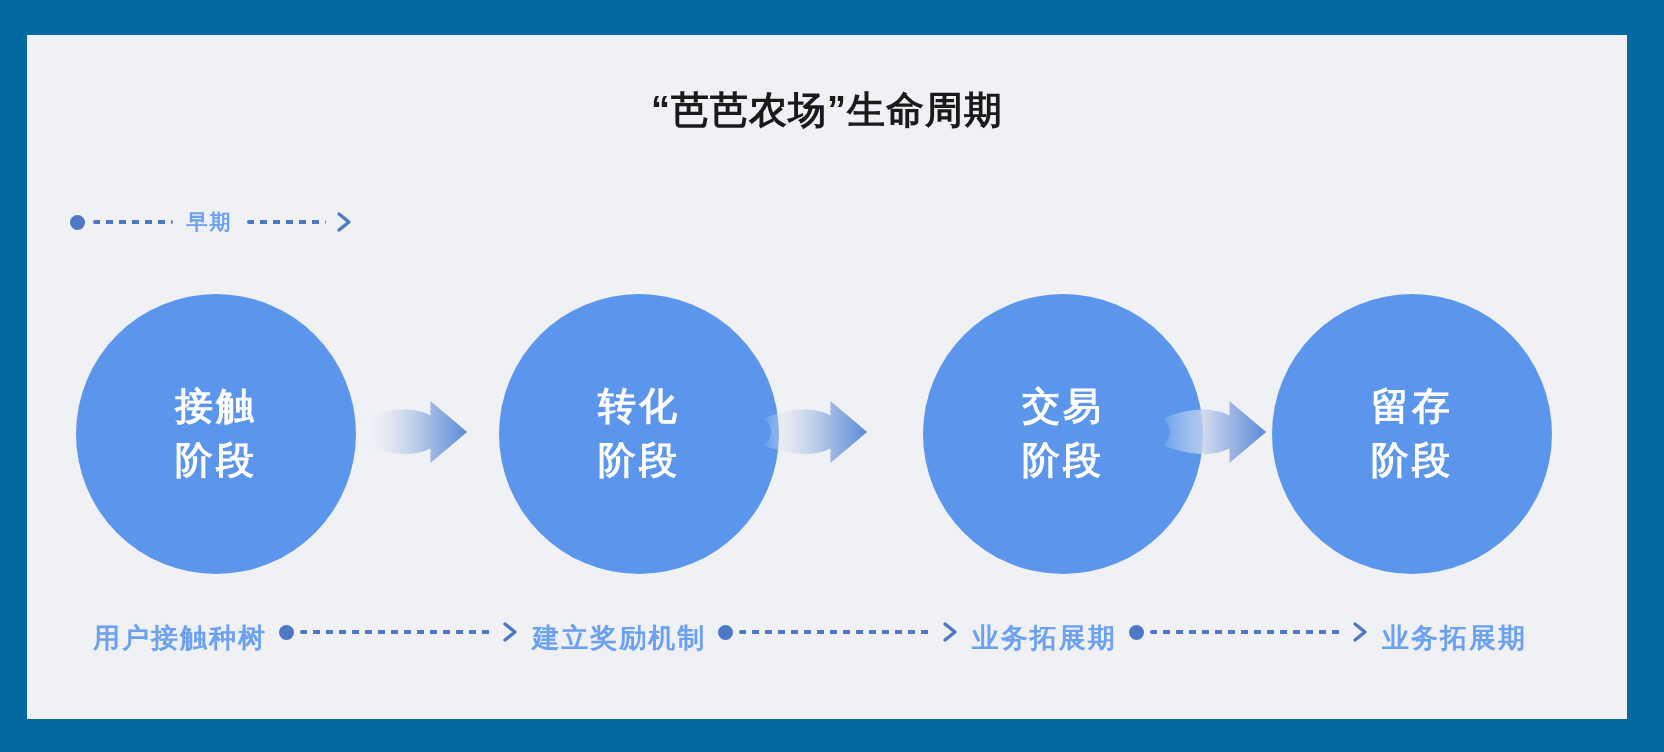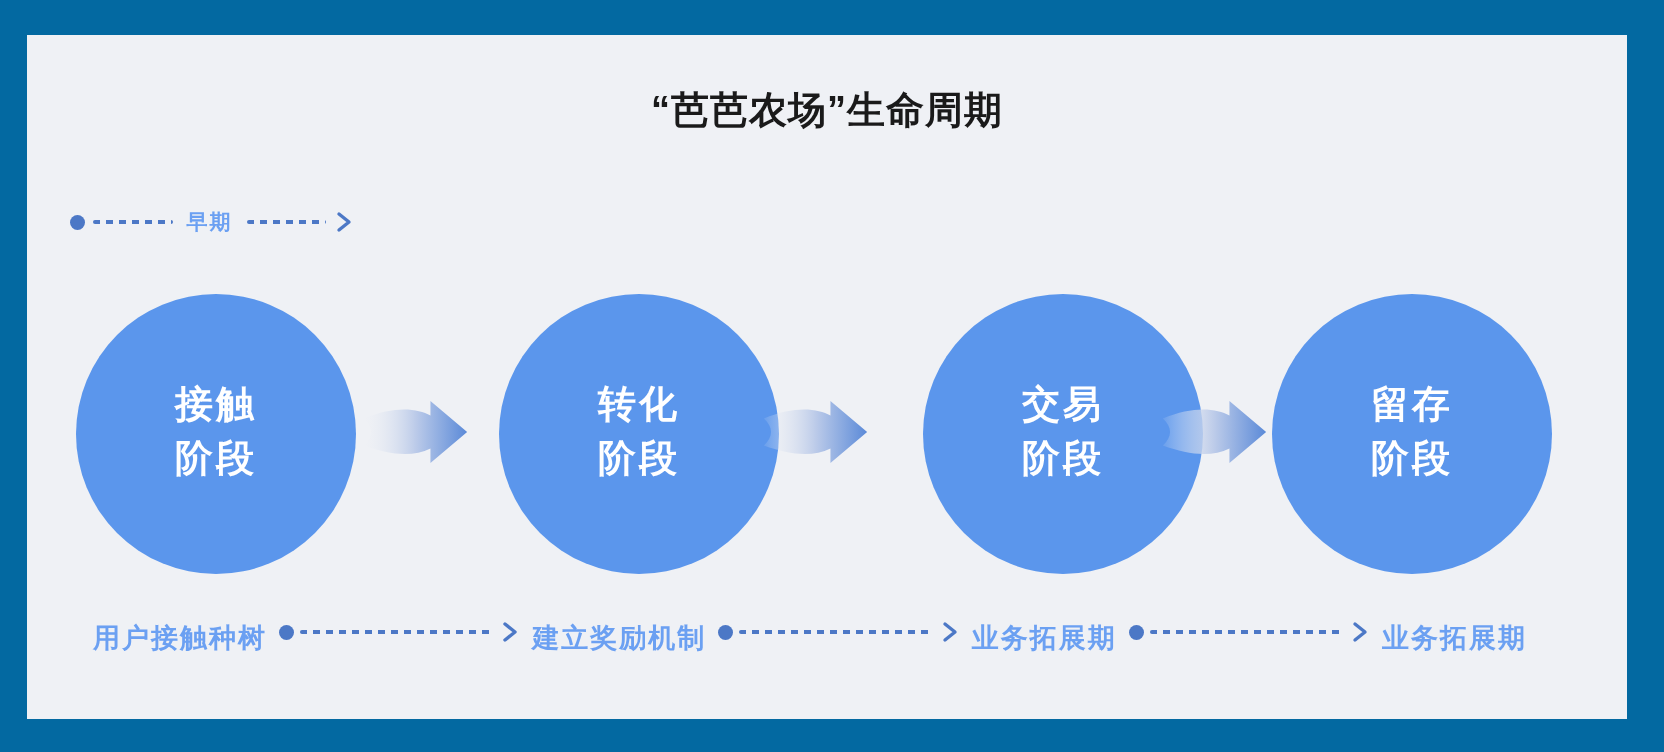--- a/index.html
+++ b/index.html
@@ -25,21 +25,21 @@
   .dot{width:15px;height:15px;border-radius:50%;background:var(--conn-blue);flex:0 0 auto;}
   .dash{flex:1 1 auto;height:4px;margin:0 8px;border-radius:2px;
         background:repeating-linear-gradient(90deg,var(--conn-blue) 0 7px,transparent 7px 13px);}
   .tl-label{flex:0 0 auto;font-size:21px;font-weight:700;color:var(--label-blue);
             letter-spacing:2px;margin:0 6px;white-space:nowrap;}
   .chev{flex:0 0 auto;}
 
   
   .circle{position:absolute;top:259px;width:280px;height:280px;border-radius:50%;
           background:var(--circle-blue);display:flex;flex-direction:column;
-          align-items:center;justify-content:center;font-family:Liberation Mono, monospace;}
+          align-items:center;justify-content:center;}
   .circle .ln{color:#ffffff;font-size:38px;font-weight:700;line-height:1.42;
               letter-spacing:3px;text-align:center;}
   .c1{left:49px;} .c2{left:472px;} .c3{left:896px;} .c4{left:1245px;}
 
   
   .flow{position:absolute;top:359px;width:112px;height:76px;}
   .f1{left:332px;} .f2{left:732px;} .f3{left:1131px;}
 
   
   .bottom{position:absolute;top:585px;left:66px;width:1434px;height:40px;

